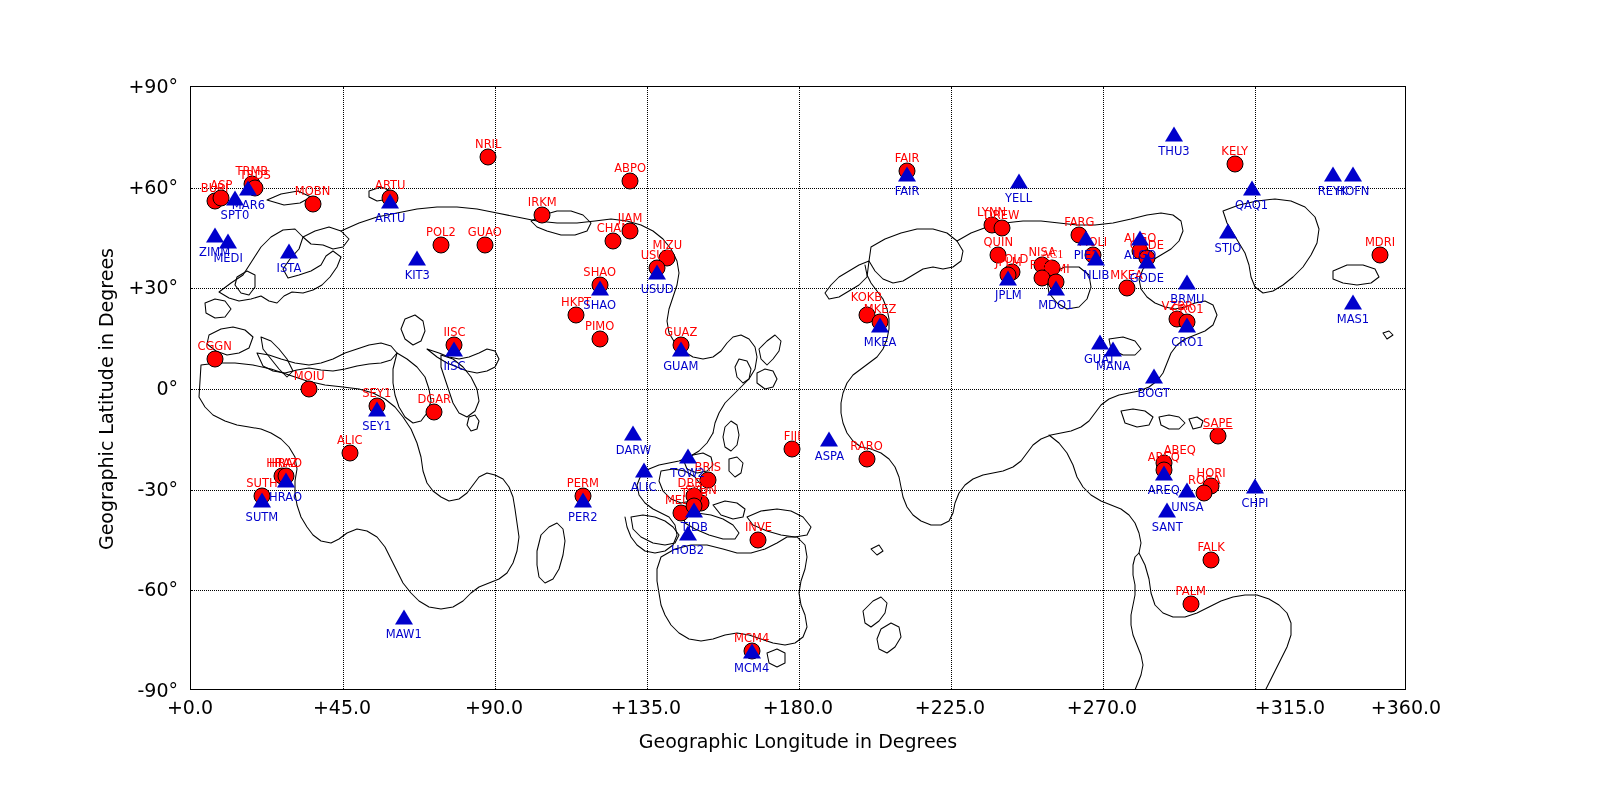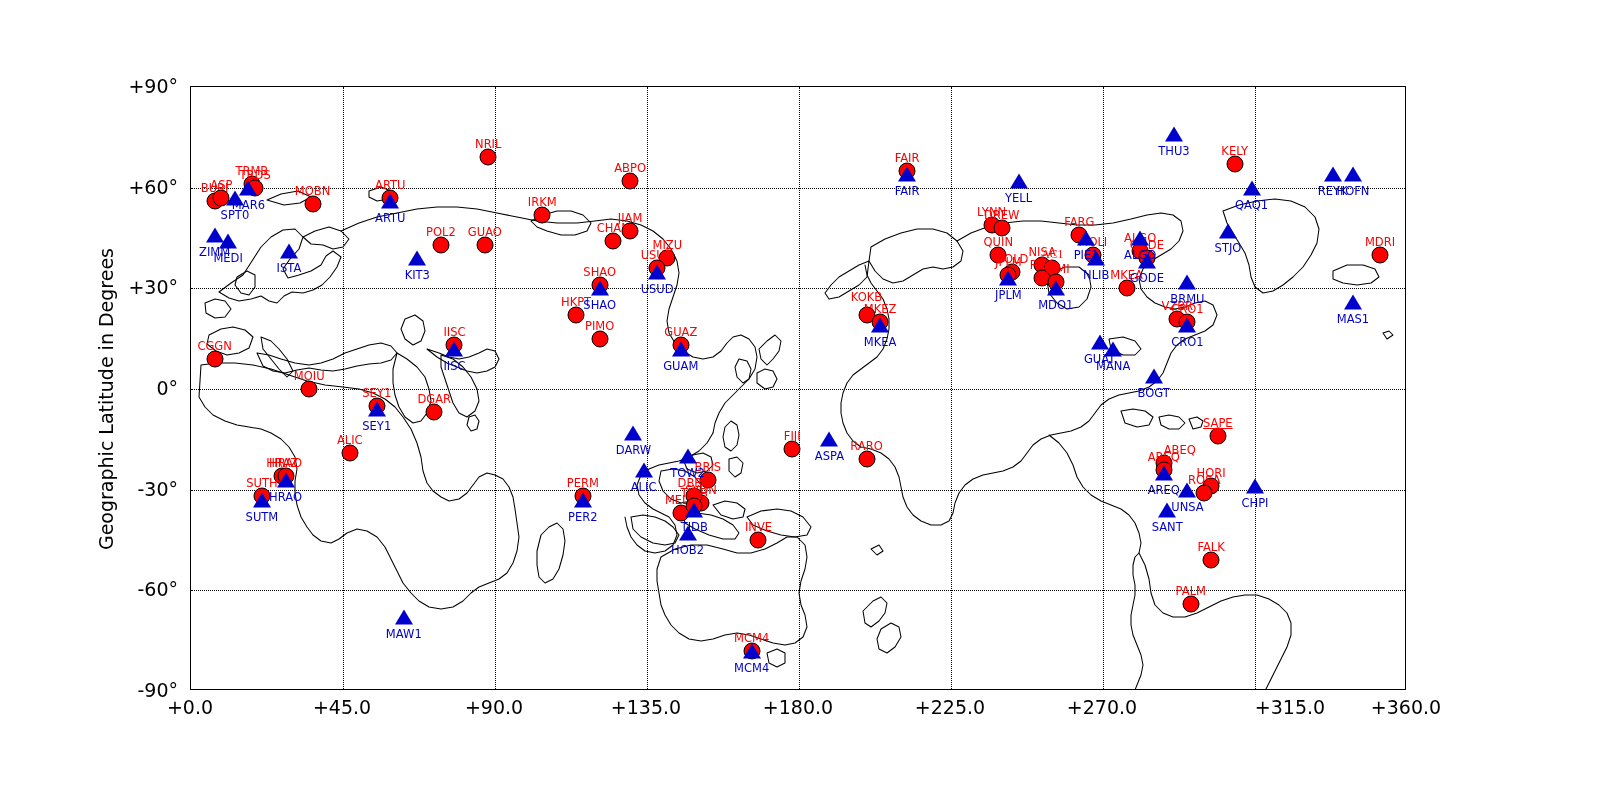--- a/index.html
+++ b/index.html
@@ -624,15 +624,16 @@
   <div id="yticks">
       <div class="ytick" style="top: 86px;">+90°</div>
       <div class="ytick" style="top: 186.667px;">+60°</div>
       <div class="ytick" style="top: 287.333px;">+30°</div>
       <div class="ytick" style="top: 388px;">0°</div>
       <div class="ytick" style="top: 488.667px;">-30°</div>
       <div class="ytick" style="top: 589.333px;">-60°</div>
       <div class="ytick" style="top: 690px;">-90°</div>
     </div>
 
+  <div class="xlabel">Geographic Longitude in Degrees</div>
   <div class="ylabel">Geographic Latitude in Degrees</div>
 
 </div>
 
 </body></html>

